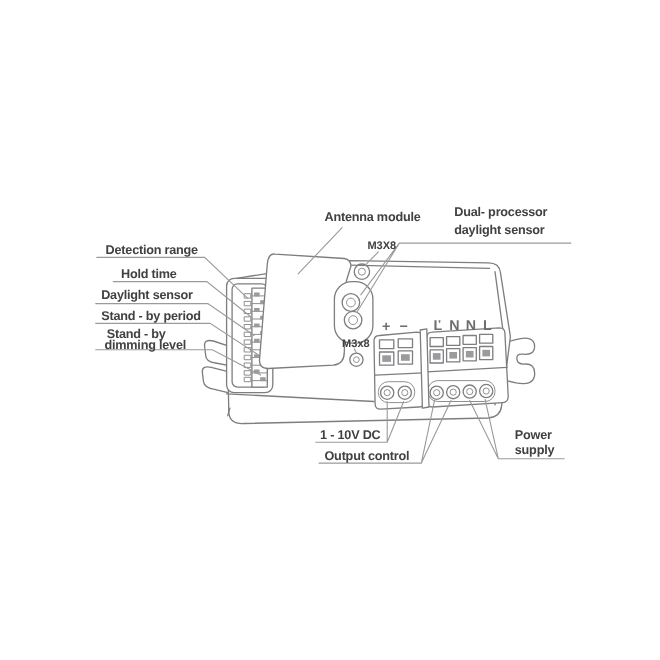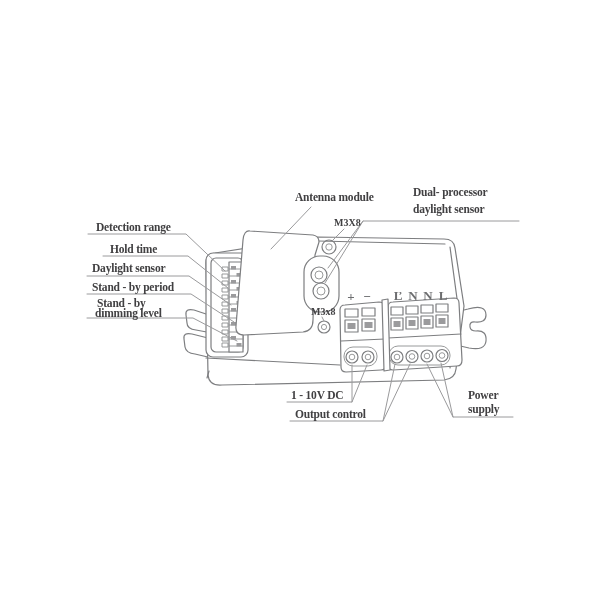--- a/index.html
+++ b/index.html
@@ -1,17 +1,17 @@
 <!DOCTYPE html>
 <html><head>
 <meta charset="utf-8">
 <style>
   html,body{margin:0;padding:0;background:#ffffff;}
   .stage{position:relative;width:600px;height:432px;background:#ffffff;overflow:hidden;
-         font-family:Liberation Serif, serif;}
+         font-family:Liberation Sans, sans-serif;}
   svg{display:block}
   .body-line{fill:none;stroke:#7d7e80;stroke-width:1.2;stroke-linejoin:round;stroke-linecap:round;}
   .body-fill{fill:#ffffff;stroke:#7d7e80;stroke-width:1.2;stroke-linejoin:round;}
   .thin{fill:none;stroke:#8d8e90;stroke-width:0.9;}
   .leader{fill:none;stroke:#9a9a9c;stroke-width:1;stroke-linecap:round;}
   .lbl{font-size:11.5px;font-weight:bold;fill:#414042;letter-spacing:-0.2px;}
   .lbl-s{font-size:10px;font-weight:bold;fill:#414042;}
   .term{font-size:13px;font-weight:bold;fill:#6d6e70;text-anchor:middle;}
   .dark{fill:#9b9b9d;stroke:none;}
 </style>

